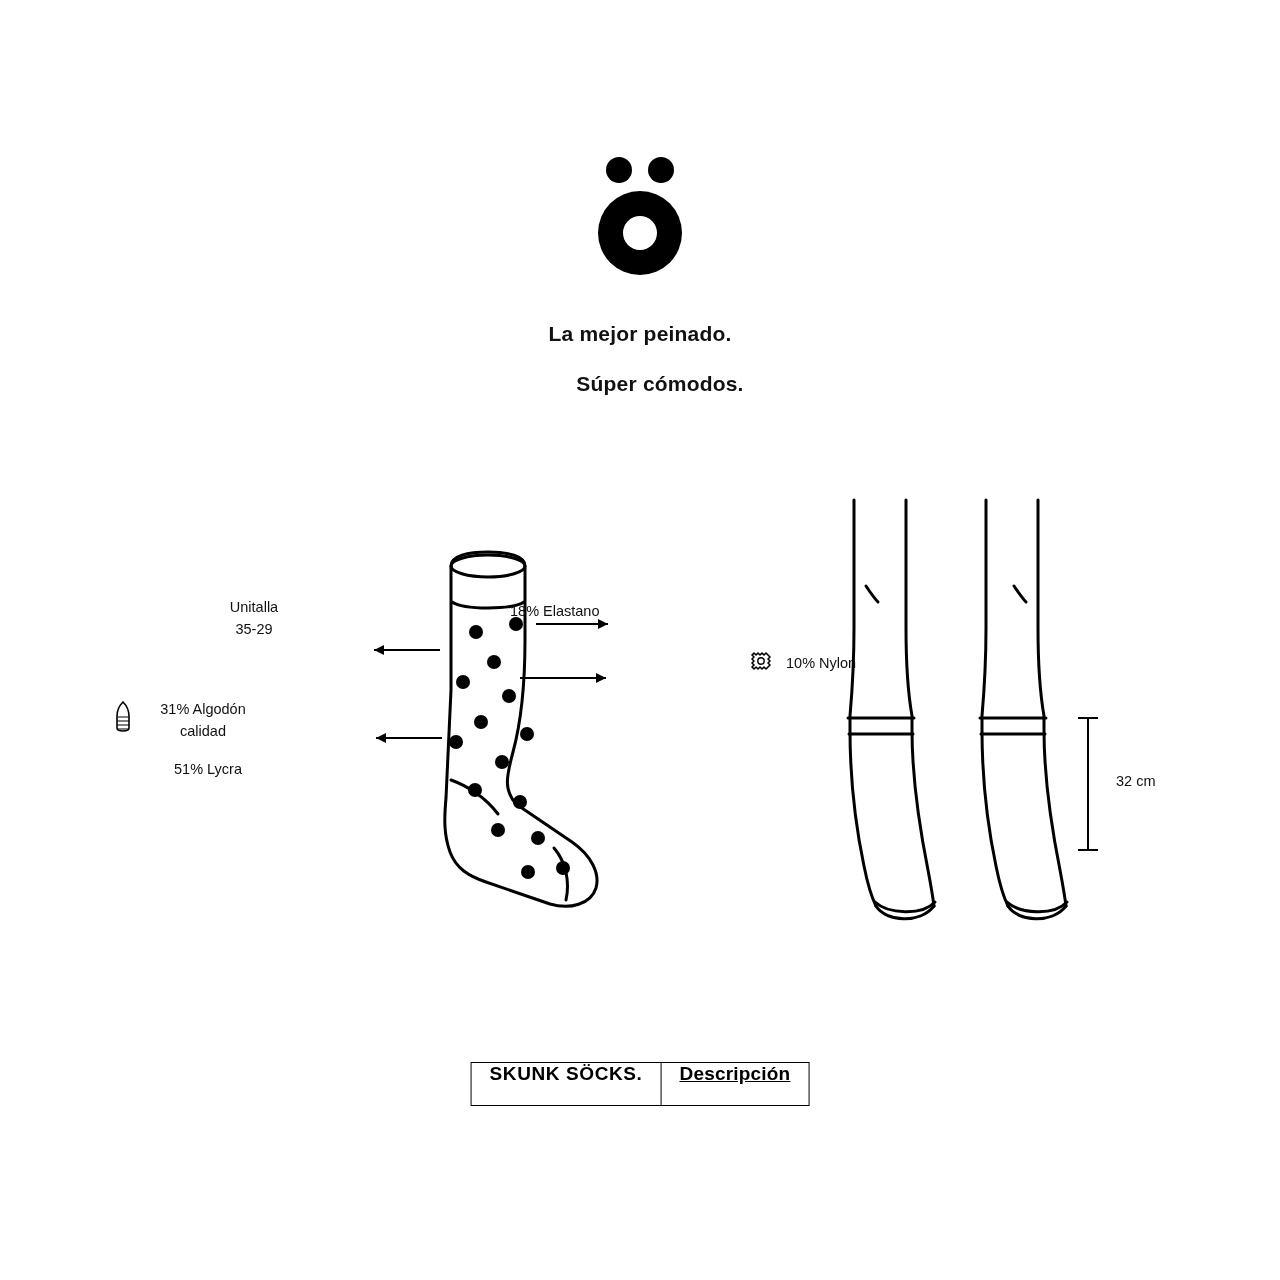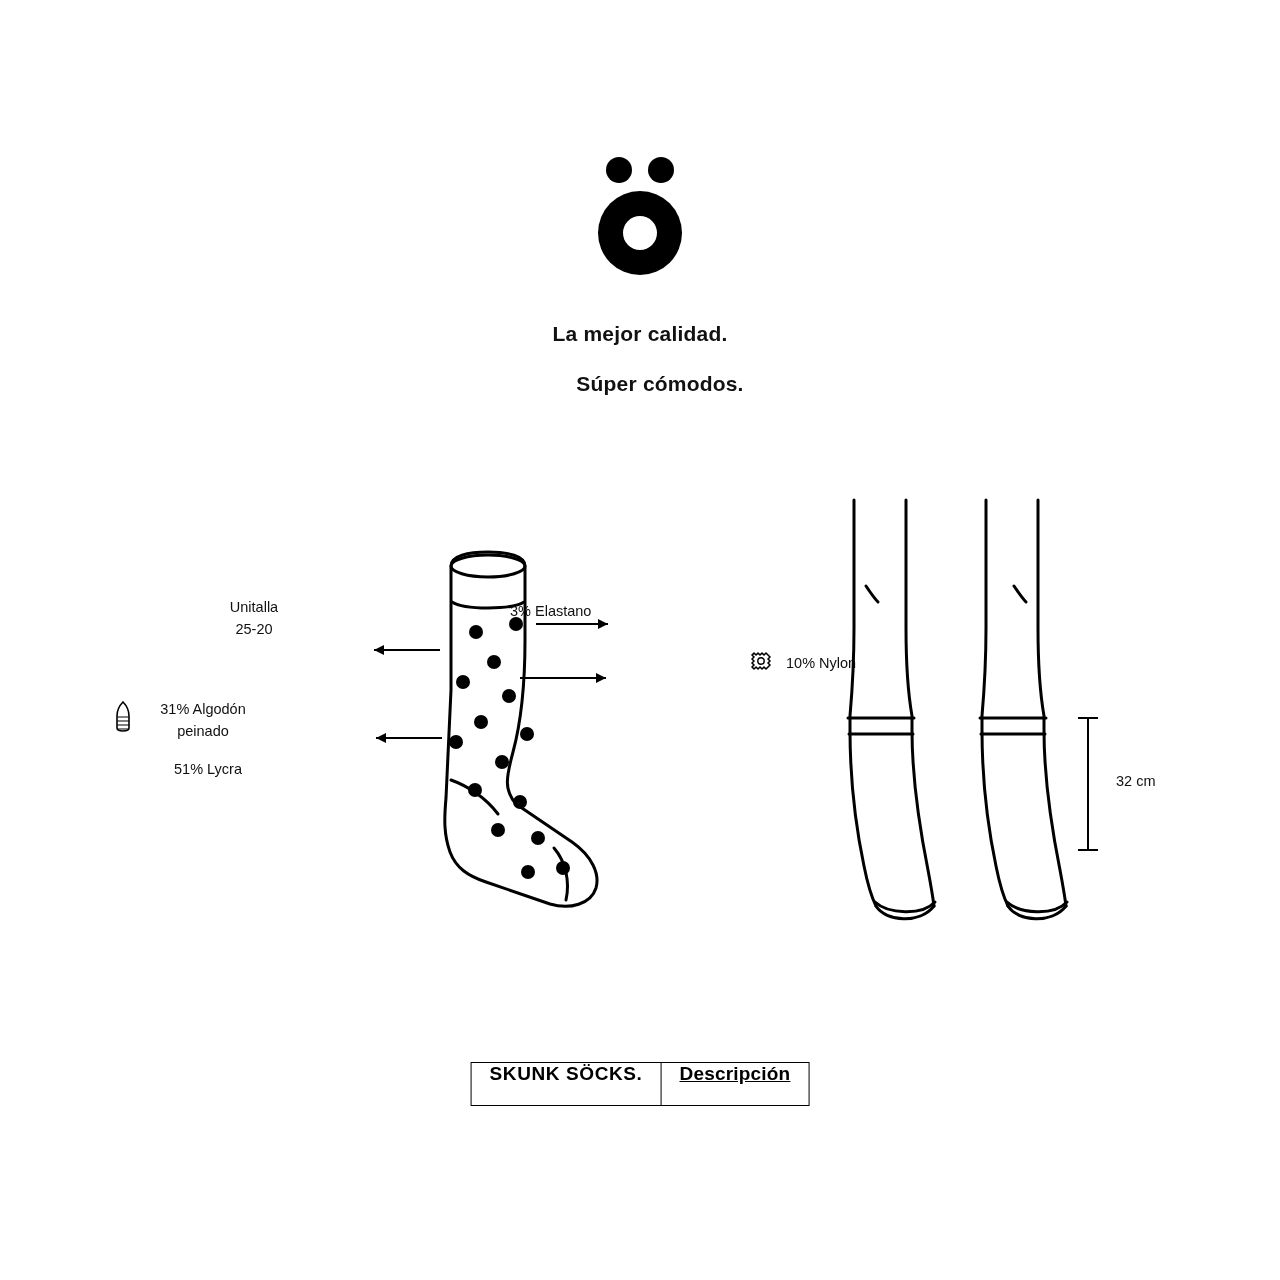--- a/index.html
+++ b/index.html
@@ -103,21 +103,21 @@
     <span class="logo-svg">
       <svg width="130" height="130" viewBox="0 0 130 130" xmlns="http://www.w3.org/2000/svg">
         <circle cx="44" cy="20" r="13" fill="#000"></circle>
         <circle cx="86" cy="20" r="13" fill="#000"></circle>
         <circle cx="65" cy="83" r="42" fill="#000"></circle>
         <circle cx="65" cy="83" r="17" fill="#fff"></circle>
       </svg>
     </span>
   </div>
 
-  <div class="tagline line1">La mejor calidad.</div>
+  <div class="tagline line1">La mejor peinado.</div>
   <div class="tagline line2">Súper cómodos.</div>
 
   <div class="illustration">
 
     <svg width="640" height="460" viewBox="0 0 640 460" style="position:absolute; left:120px; top:20px;" xmlns="http://www.w3.org/2000/svg">
       <g fill="none" stroke="#000" stroke-width="3" stroke-linejoin="round" stroke-linecap="round">
 
         <path d="M283,76
                  C283,66 300,62 320,62
                  C340,62 357,66 357,76
@@ -187,30 +187,30 @@
 
     <span style="position:absolute; left:65px; top:230px;">
       <svg width="20" height="34" viewBox="0 0 20 34" xmlns="http://www.w3.org/2000/svg">
         <path d="M10,2 C14,6 16,10 16,16 L16,28 C16,30 13,31 10,31 C7,31 4,30 4,28 L4,16 C4,10 6,6 10,2 Z" fill="none" stroke="#000" stroke-width="1.6"></path>
         <path d="M4.4,17 H15.6 M4,21 H16 M4,25 H16 M4,29 H16" stroke="#000" stroke-width="1.2"></path>
       </svg>
     </span>
 
     <div class="label center" style="left:136px; top:126px; width:140px;">
       <div>Unitalla</div>
-      <div>25-20</div>
-    </div>
-
-    <div class="label" style="left:462px; top:130px;">3% Elastano</div>
+      <div>35-29</div>
+    </div>
+
+    <div class="label" style="left:462px; top:130px;">18% Elastano</div>
 
     <div class="label" style="left:738px; top:182px;">10% Nylon</div>
 
     <div class="label center" style="left:90px; top:228px; width:130px;">
       <div>31% Algodón</div>
-      <div>peinado</div>
+      <div>calidad</div>
     </div>
 
     <div class="label center" style="left:95px; top:288px; width:130px;">51% Lycra</div>
 
     <svg width="330" height="470" viewBox="0 0 330 470" style="position:absolute; left:760px; top:8px;" xmlns="http://www.w3.org/2000/svg">
       <g fill="none" stroke="#000" stroke-width="3" stroke-linejoin="round" stroke-linecap="round">
 
         <path d="M46,22 L46,150 C46,190 44,215 42,238
                  L42,252 C42,300 48,350 56,388
                  C60,408 64,420 68,428"></path>

